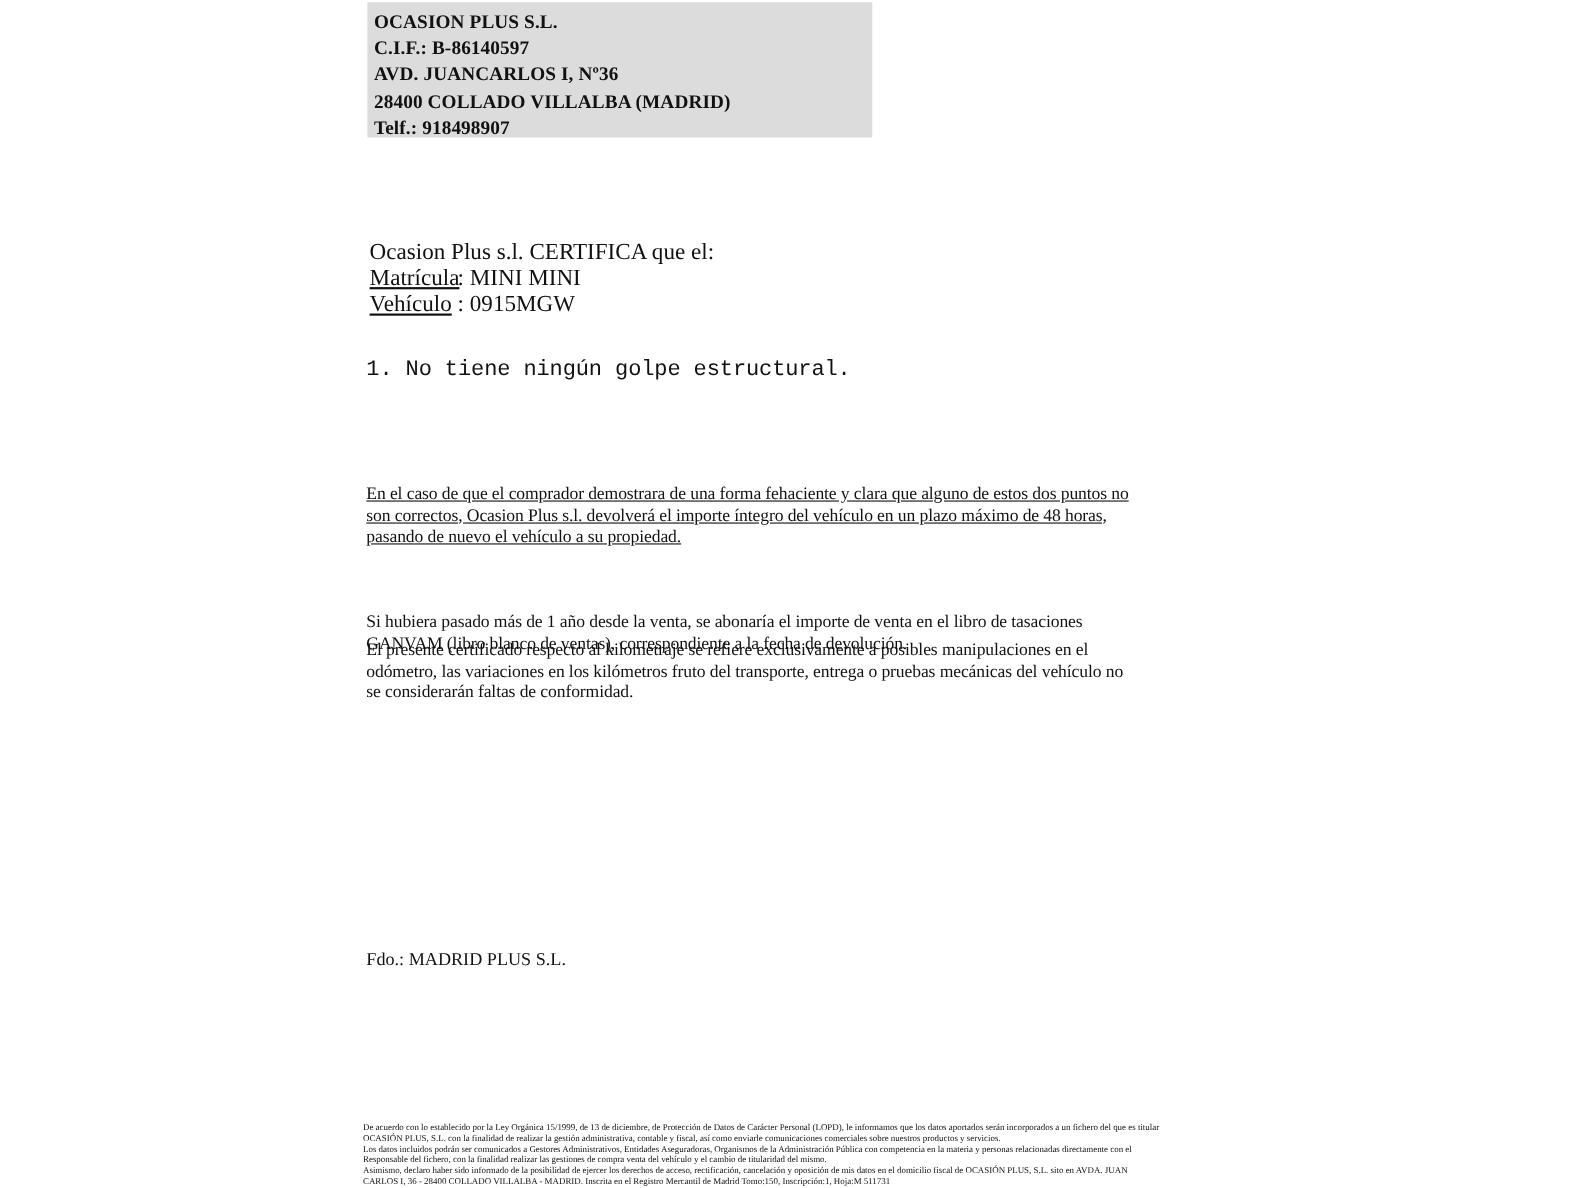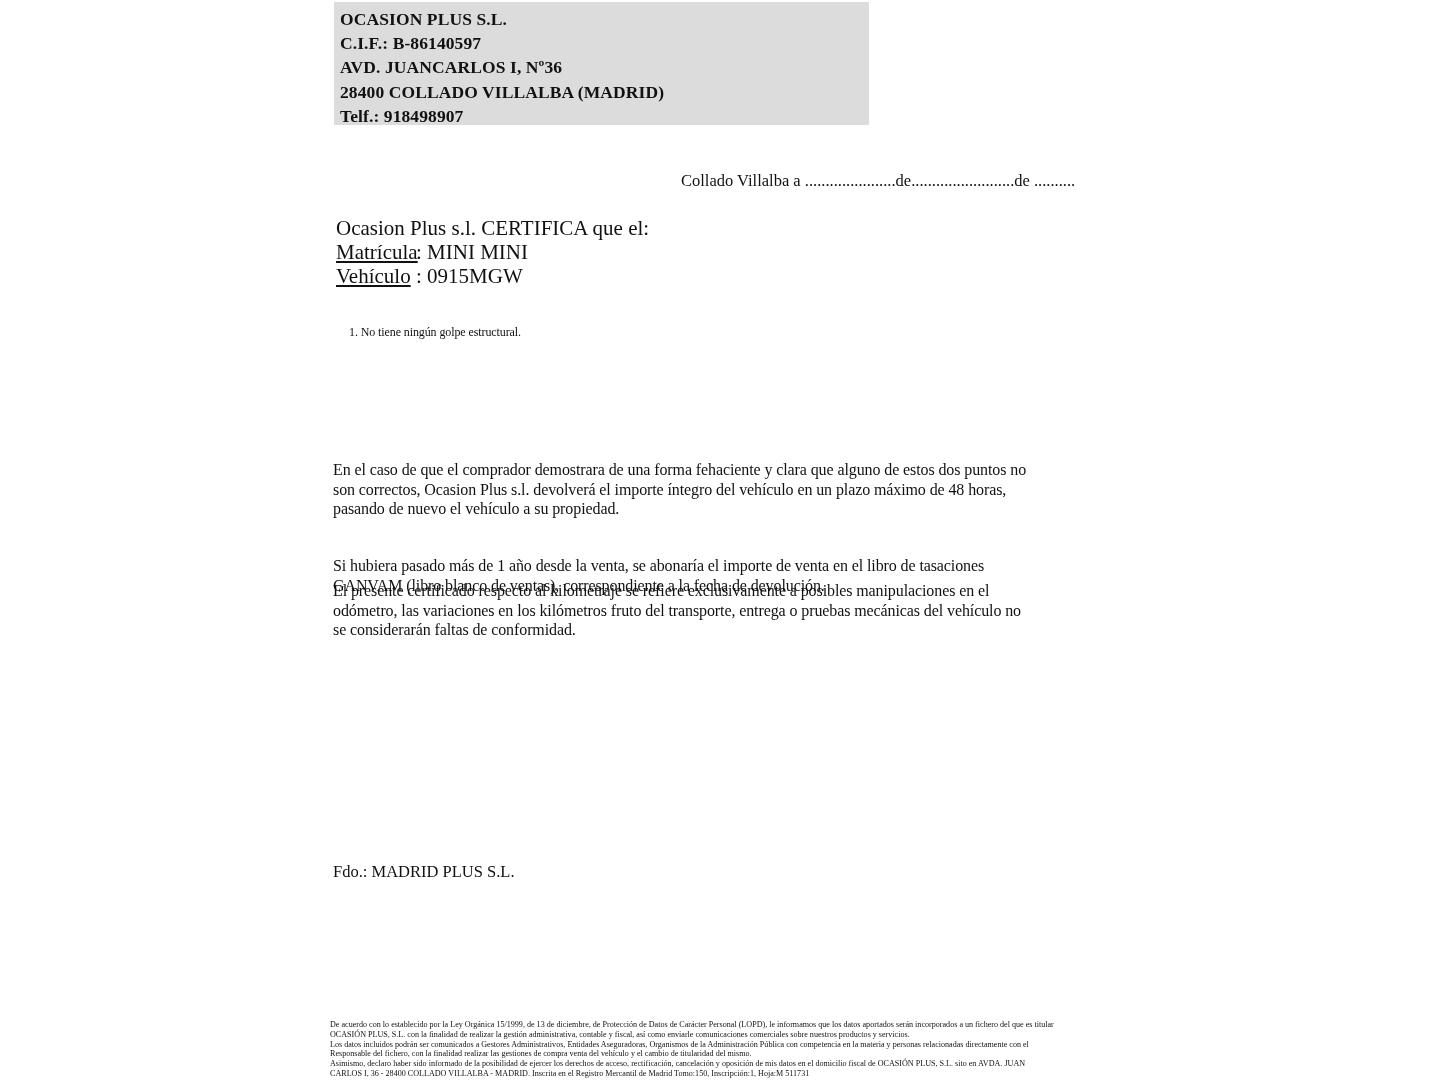--- a/index.html
+++ b/index.html
@@ -13,21 +13,21 @@
     height: 1080px;
     background: #ffffff;
     font-family: "Liberation Serif", "DejaVu Serif", serif;
     color: #111111;
     overflow: hidden;
   }
   .company-box {
     position: absolute;
     left: 334px;
     top: 2px;
-    width: 535px;
+    width: 459px;
     height: 123px;
     background: #dcdcdc;
     box-sizing: border-box;
     padding: 5px 6px 0 6px;
   }
   .company-box .lines {
     font-weight: bold;
     font-size: 17.5px;
     line-height: 24.2px;
     white-space: pre-line;
@@ -48,37 +48,38 @@
     line-height: 23.8px;
   }
   .field-row { white-space: nowrap; }
   .field-label-wrap {
     display: inline-block;
     width: 80px;
   }
   .field-label { text-decoration: underline; }
   .numbered-item {
     position: absolute;
-    left: 349px;
-    font-size: 12px;
+    left: 333px;
+    font-size: 20px;
     white-space: nowrap;
     letter-spacing: -0.1px;
+    font-family: Liberation Mono, monospace;
   }
   .item-1 { top: 325px; }
   .item-2 { top: 363px; }
   .para {
     position: absolute;
     left: 333px;
     width: 790px;
     font-size: 16px;
     line-height: 19.6px;
     white-space: pre-line;
     letter-spacing: -0.1px;
   }
-  .para-1 { top: 460px; }
+  .para-1 { top: 440px; text-decoration: underline; }
   .para-2 { top: 516px; }
   .para-3 { top: 556px; }
   .para-4 { top: 581px; }
   .signature {
     position: absolute;
     left: 333px;
     top: 862px;
     font-size: 16.5px;
     white-space: nowrap;
   }
@@ -99,21 +100,20 @@
 <div class="page">
 
   <div class="company-box">
     <div class="lines">OCASION PLUS S.L.
 C.I.F.: B-86140597
 AVD. JUANCARLOS I, Nº36
 28400 COLLADO VILLALBA (MADRID)
 Telf.: 918498907</div>
   </div>
 
-  <div class="date-line">Collado Villalba a ......................de.........................de ..........</div>
 
   <div class="certify-block">
     <div>Ocasion Plus s.l. CERTIFICA que el:</div>
     <div class="field-row">
       <span class="field-label-wrap"><span class="field-label">Matrícula</span></span><span>: MINI MINI</span>
     </div>
     <div class="field-row">
       <span class="field-label-wrap"><span class="field-label">Vehículo</span></span><span>: 0915MGW</span>
     </div>
   </div>

